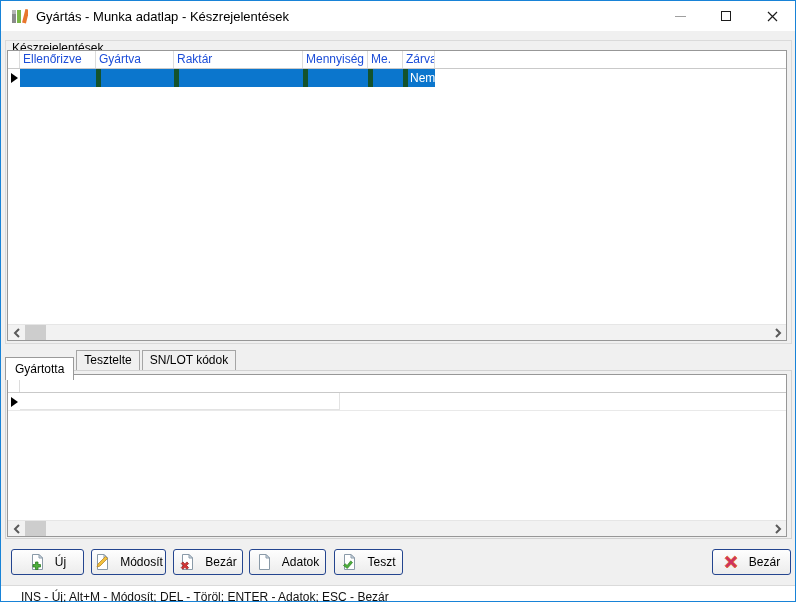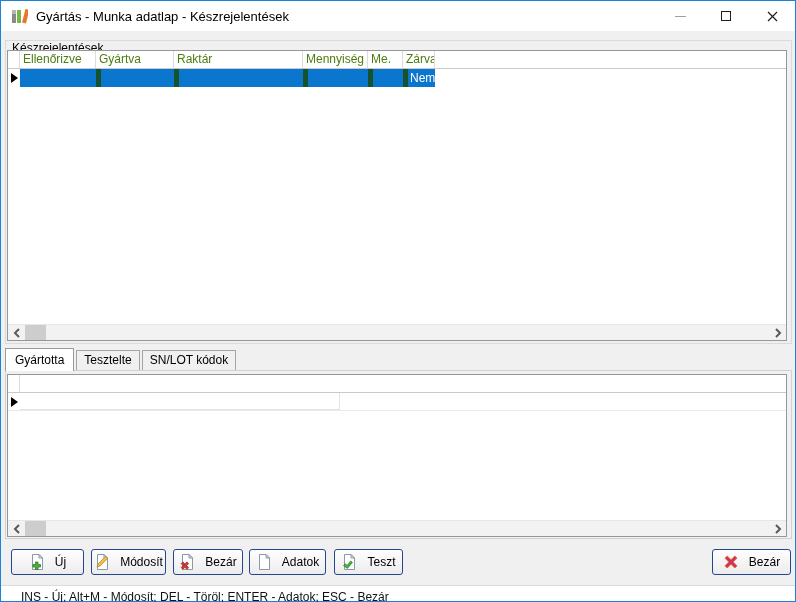--- a/index.html
+++ b/index.html
@@ -17,38 +17,38 @@
   
   .client{position:absolute;left:0;top:30px;right:0;bottom:0;background:#f0f0f0;}
   
   .groupbox{position:absolute;left:4px;top:9px;width:787px;height:304px;border:1px solid #dadada;}
   .groupbox-label{position:absolute;left:3px;top:-8px;background:#f0f0f0;padding:0 3px;font-size:12px;color:#000;margin-top:8px;}
   
   .grid{position:absolute;background:#fff;border:1px solid #979797;}
   .upper-grid{left:6px;top:19px;width:780px;height:291px;}
   .lower-grid{left:6px;top:343px;width:780px;height:163px;}
   .grid-header{display:flex;height:18px;background:#fff;border-bottom:1px solid #c9c9c9;}
-  .gh-cell{font-size:12px;line-height:17px;color:#4d7c0f;padding-left:3px;border-right:1px solid #dcdcdc;overflow:hidden;white-space:nowrap;}
+  .gh-cell{font-size:12px;line-height:17px;color:#1d4ed8;padding-left:3px;border-right:1px solid #dcdcdc;overflow:hidden;white-space:nowrap;}
   .gh-ind{width:12px;padding:0;border-right:1px solid #dcdcdc;}
   .grid-row{display:flex;height:18px;background:#fff;}
   .ind-cell{width:12px;background:#fff;position:relative;}
   .row-tri{position:absolute;left:3px;top:4px;width:0;height:0;border-left:7px solid #000;border-top:5px solid transparent;border-bottom:5px solid transparent;}
   .sel-cell{background:#0b76cd;border-left:5px solid #14532d;font-size:12px;line-height:18px;color:#fff;padding-left:2px;overflow:hidden;white-space:nowrap;}
   .plain-cell{background:#fff;border-right:1px solid #e3e3e3;border-bottom:1px solid #e3e3e3;font-size:12px;line-height:18px;color:#000;padding-left:3px;}
   .lower-row-line{border-bottom:1px solid #e9e9e9;}
   
   .hscroll{position:absolute;left:0;right:0;bottom:0;height:16px;background:#f2f2f2;border-top:1px solid #e6e6e6;}
   .sarrow{position:absolute;top:0;width:17px;height:15px;display:flex;align-items:center;justify-content:center;}
   .sarrow.left{left:0;}
   .sarrow.right{right:0;}
   .sthumb{position:absolute;left:17px;top:0;width:21px;height:15px;background:#cdcdcd;}
   
   .tabbar{position:absolute;left:4px;top:318px;height:21px;display:flex;align-items:flex-end;z-index:2;}
   .tab{font-size:12px;color:#000;background:#f0f0f0;border:1px solid #a5a5a5;border-bottom:none;padding:2px 7px 3px 7px;margin-right:2px;white-space:nowrap;}
-  .tab.active{background:#fff;padding:4px 9px 4px 9px;border-color:#9a9a9a;position:relative;top:1px;}
+  .tab.active{background:#fff;padding:4px 9px 4px 9px;border-color:#9a9a9a;position:relative;top:10px;}
   .tabpage{position:absolute;left:4px;top:339px;width:787px;height:169px;border:1px solid #d2d2d2;background:#f0f0f0;}
   
   .btn{position:absolute;top:518px;height:26px;display:flex;align-items:center;justify-content:center;gap:10px;border:1px solid #24458f;border-radius:3px;background:linear-gradient(#fefefe,#ececec);font-size:12px;color:#000;cursor:default;}
   .btn svg{flex:0 0 auto;}
   
   .statusbar{position:absolute;left:0;right:0;bottom:0;height:16px;background:#fff;border-top:1px solid #dadada;font-size:12px;color:#111;line-height:22px;padding-left:20px;white-space:nowrap;}
 </style>
 </head>
 <body>
 

